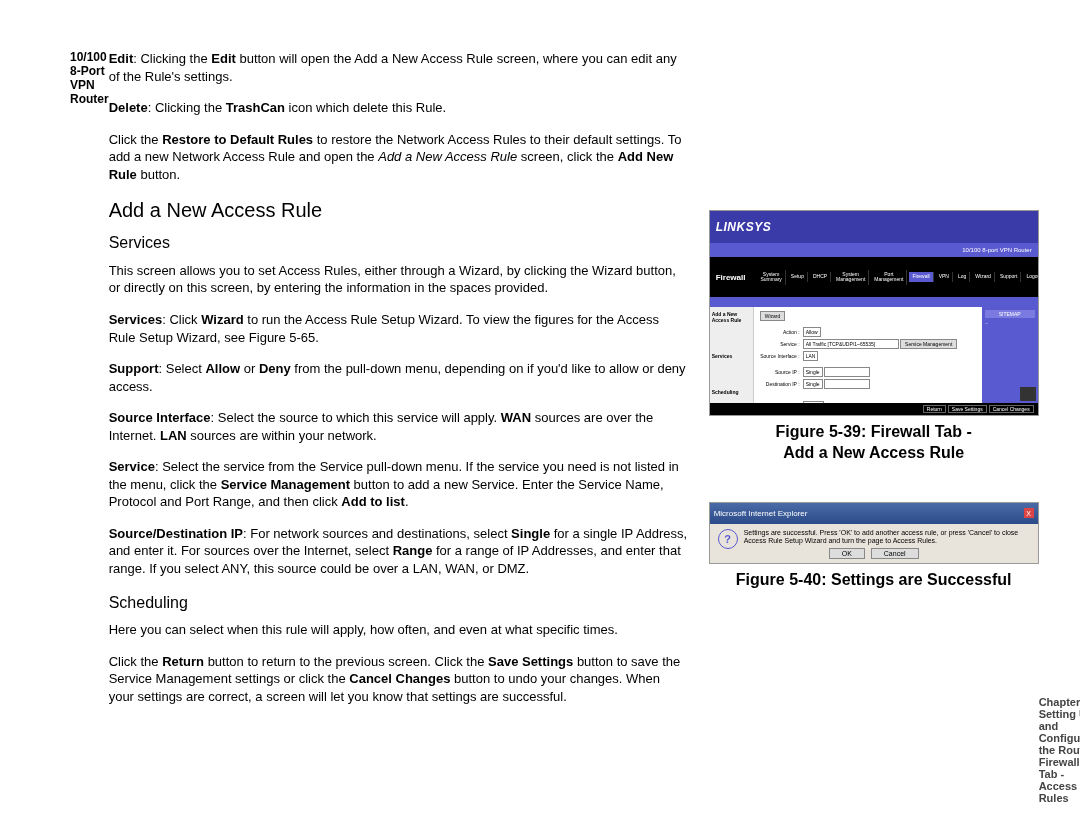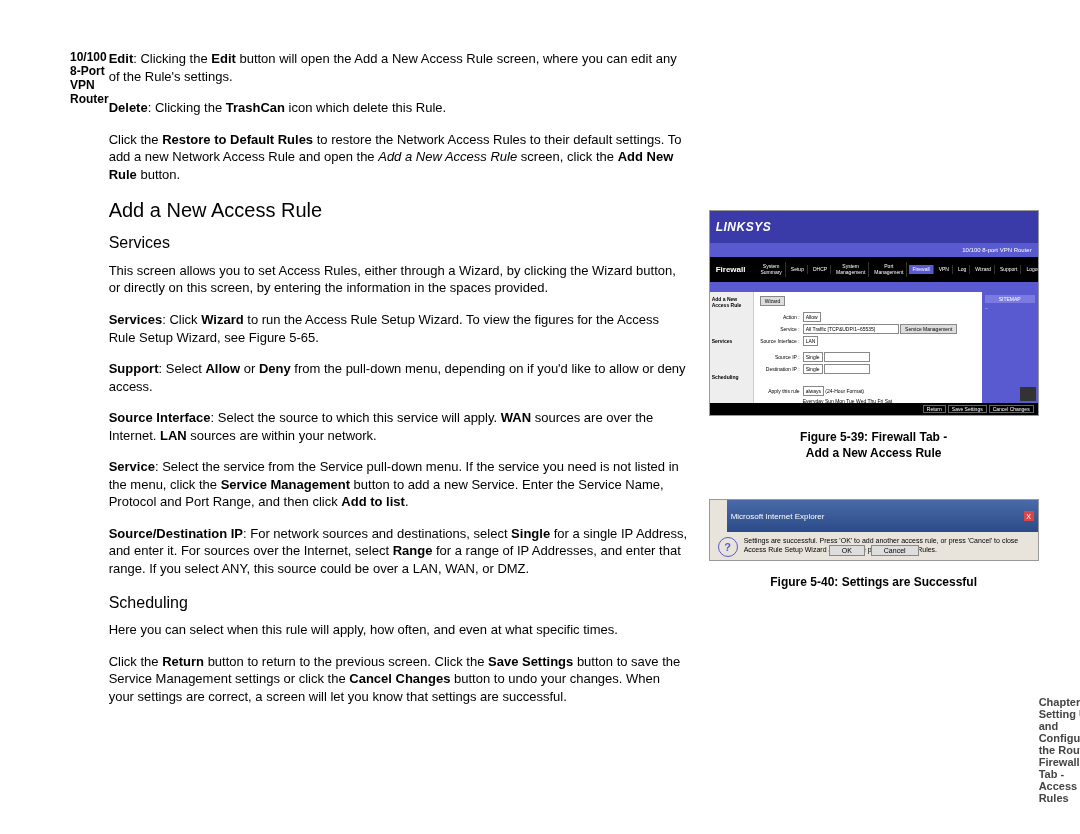--- a/index.html
+++ b/index.html
@@ -50,24 +50,24 @@
     margin: 12px 0 8px 0;
   }
   .h-sub {
     font-size: 16px;
     font-weight: normal;
     margin: 6px 0 8px 0;
   }
   b { font-weight: bold; }
   i { font-style: italic; }
   .figure-caption {
-    font-size: 12px;
+    font-size: 16px;
     font-weight: bold;
     text-align: center;
-    margin-top: 14px;
+    margin-top: 6px;
     line-height: 1.3;
   }
   .footer {
     display: flex;
     justify-content: space-between;
     align-items: flex-end;
     font-size: 11px;
     font-weight: bold;
     color: #444;
   }
@@ -101,21 +101,21 @@
   .shot1 .titlebar {
     background: #5a5ad0;
     color: #fff;
     height: 14px;
     display:flex; justify-content:flex-end; align-items:center;
     padding: 0 6px; font-size:6px;
   }
   .shot1 .navbar {
     background: #000;
     color: #fff;
-    height: 25px;
+    height: 40px;
     display: flex;
     align-items: center;
     gap: 2px;
     padding: 0 2px;
   }
   .shot1 .navbar .fwlabel {
     font-weight: bold; font-size: 8px; padding: 0 10px 0 4px;
   }
   .shot1 .navbar .tab {
     font-size: 5px; text-align:center; padding: 2px 3px;
@@ -157,22 +157,22 @@
     height: 62px;
     border: 1px solid #999;
     background: #e8e4dc;
     box-sizing: border-box;
     margin-top: 38px;
     font-size: 8px;
     position: relative;
   }
   .shot2 .titlebar2 {
     background: linear-gradient(#4a6aa8,#2a4a88);
-    color:#fff; height:32px; display:flex; align-items:center; padding:0 4px;
-    font-size:8px; justify-content:space-between;margin-left:17px;
+    color:#fff; height:21px; display:flex; align-items:center; padding:0 4px;
+    font-size:8px; justify-content:space-between;
   }
   .shot2 .titlebar2 .close { width:10px;height:10px;background:#d44;color:#fff;display:flex;align-items:center;justify-content:center;font-size:7px;}
   .shot2 .content2 { display:flex; padding:5px 8px; gap:6px; align-items:flex-start;}
   .shot2 .qicon { width:18px;height:18px;border:1px solid #5a5ad0;border-radius:50%;color:#5a5ad0;display:flex;align-items:center;justify-content:center;font-size:11px;font-weight:bold;flex-shrink:0;}
   .shot2 .msg { font-size:7px; line-height:1.2; }
   .shot2 .btns2 { position:absolute; bottom:4px; left:0; right:0; display:flex; justify-content:center; gap:6px;}
   .shot2 .btns2 span { border:1px solid #888; background:#ddd; padding:1px 12px; font-size:7px;}
 </style>
 </head>
 <body>

